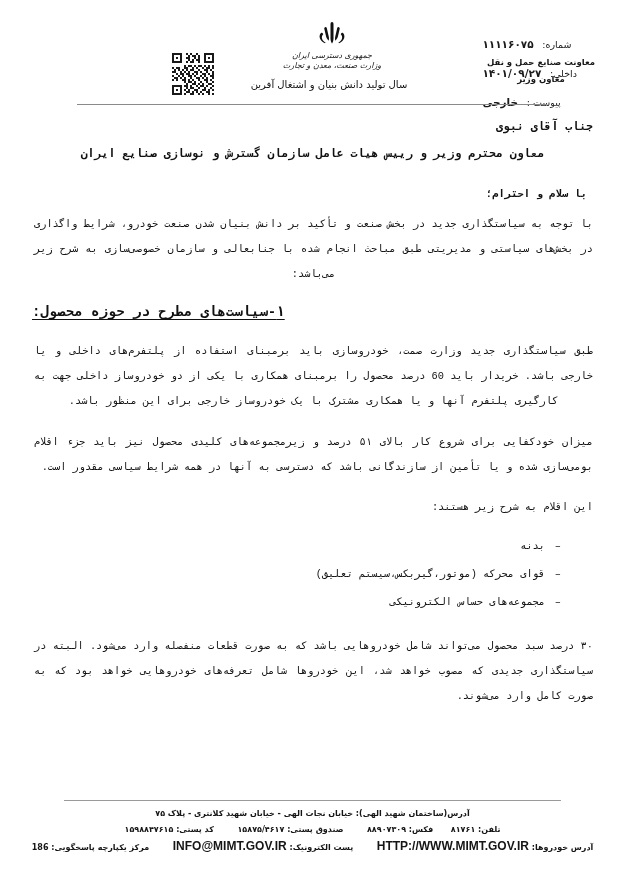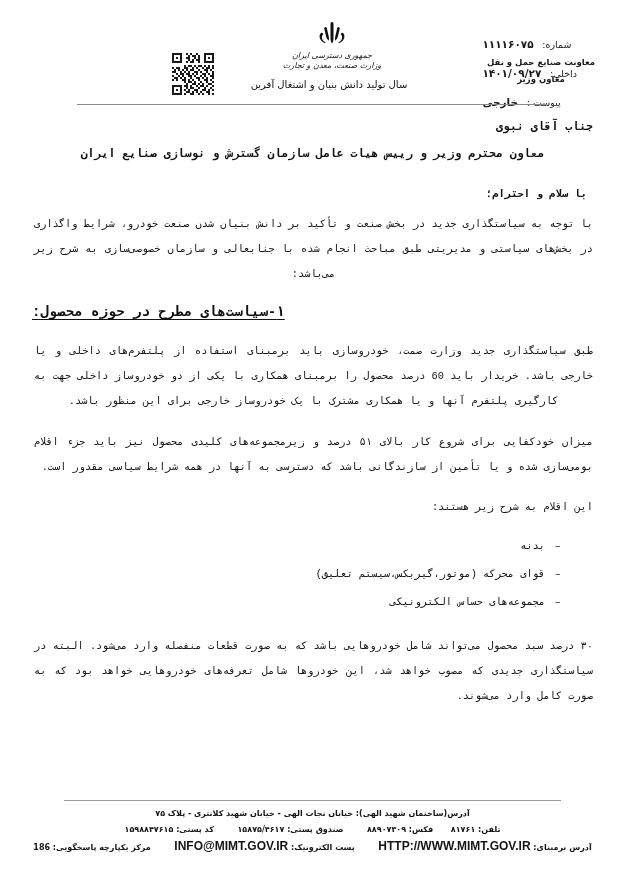--- a/index.html
+++ b/index.html
@@ -463,21 +463,21 @@
       <span>۸۸۹۰۷۳۰۹</span>
       <span class="sep-wide"></span>
       <span>صندوق پستی:</span>
       <span>۱۵۸۷۵/۴۶۱۷</span>
       <span class="sep-wide"></span>
       <span>کد پستی:</span>
       <span>۱۵۹۸۸۴۷۶۱۵</span>
     </div>
 
     <div class="fline">
-      <span>آدرس برمبنای:</span>
+      <span>آدرس خودروها:</span>
       <span class="lat">HTTP://WWW.MIMT.GOV.IR</span>
       <span class="sep-wide"></span>
       <span>پست الکترونیک:</span>
       <span class="lat">INFO@MIMT.GOV.IR</span>
       <span class="sep-wide"></span>
       <span>مرکز یکپارچه پاسخگویی:</span>
       <span>186</span>
     </div>
   </div>
 

